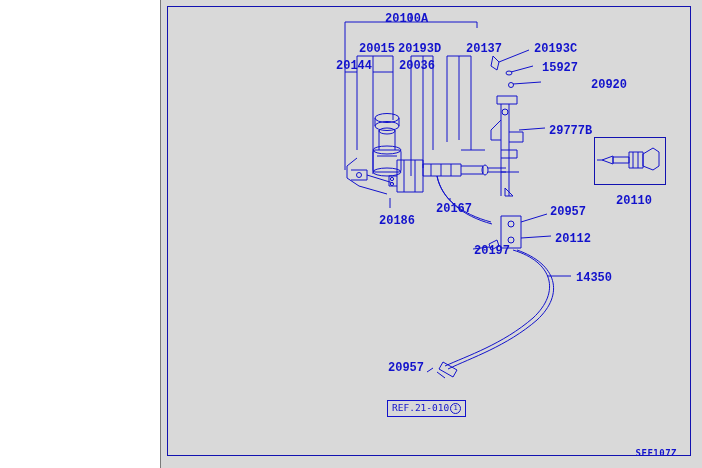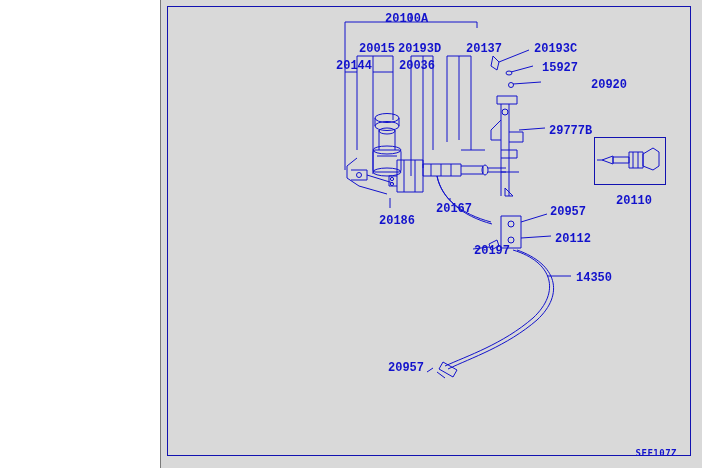--- a/index.html
+++ b/index.html
@@ -225,17 +225,20 @@
     <div class="lbl b" style="left:388px; top:126px;">29777B</div>
     <div class="lbl b" style="left:455px; top:196px;">20110</div>
     <div class="lbl b" style="left:218px; top:216px;">20186</div>
     <div class="lbl b" style="left:275px; top:204px;">20167</div>
     <div class="lbl b" style="left:389px; top:207px;">20957</div>
     <div class="lbl b" style="left:394px; top:234px;">20112</div>
     <div class="lbl b" style="left:281px; top:246px;margin-left:32px;">20197</div>
     <div class="lbl b" style="left:415px; top:273px;">14350</div>
     <div class="lbl b" style="left:227px; top:363px;">20957</div>
 
+    <div class="refbox" style="left:226px; top:400px;">
+      <span>REF.21-010</span><span class="circ">1</span>
+    </div>
 
     <div class="corner">SEF107Z</div>
   </div>
 
 </div>
 
 </body></html>

